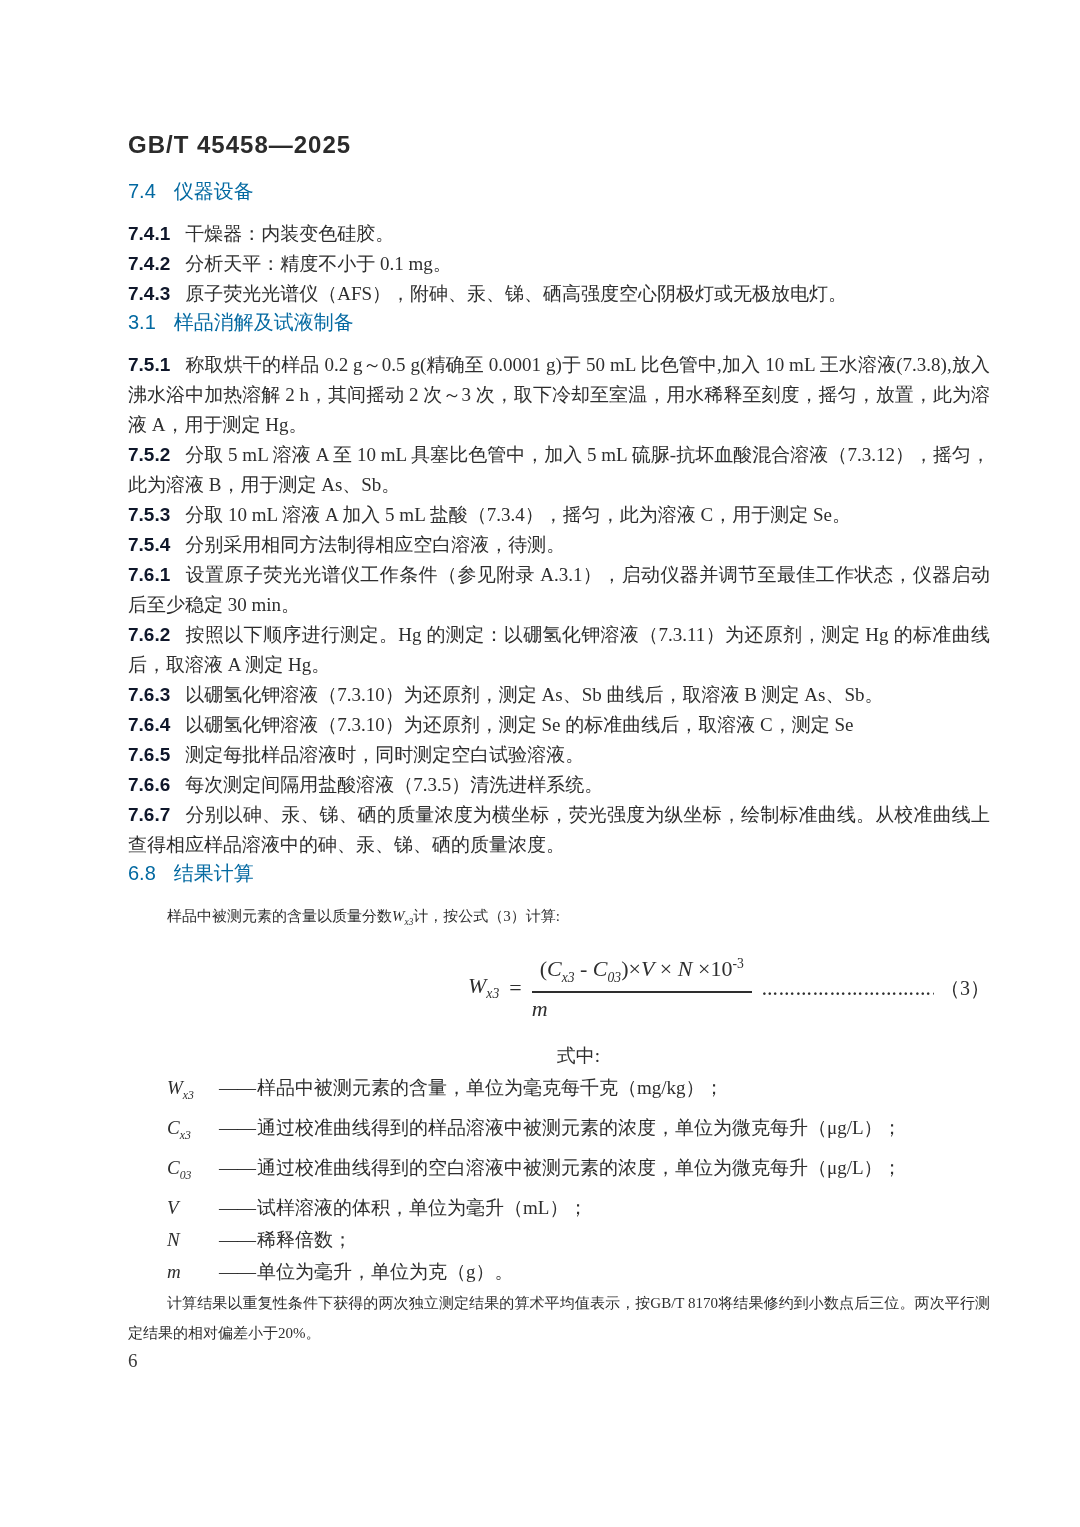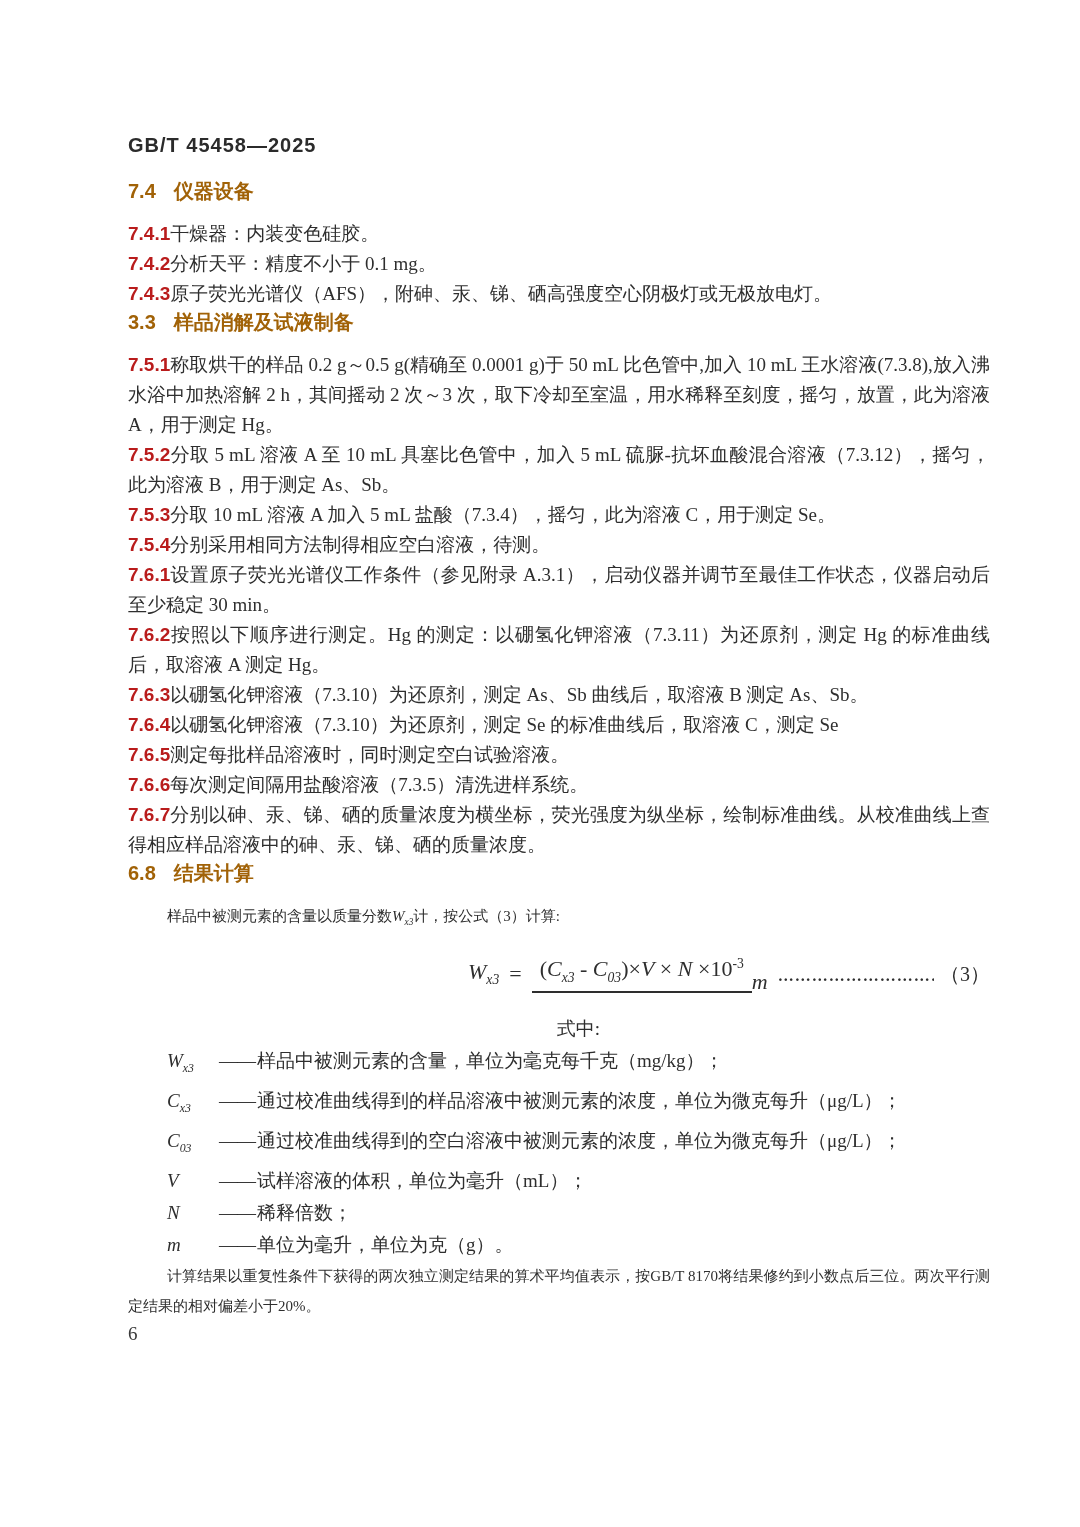--- a/index.html
+++ b/index.html
@@ -12,44 +12,45 @@
     overflow:hidden;
   }
   .content {
     position:absolute;
     left:128px; top:133px;
     width:862px;
   }
   .doc-code {
     font-family:"Liberation Sans", sans-serif;
     font-weight:bold;
-    font-size:20px;
+    font-size:24px;
     letter-spacing:1px;
     color:#2b2b2b;
     line-height:24px;
   }
   .sec-h {
     margin:0 0 15px 0;
     font-family:"Liberation Sans", sans-serif;
-    font-weight:bold;
+    font-weight:normal;
     font-size:20px;
     line-height:26px;
-    color:#a16207;
+    color:#0369a1;
   }
   .sec-h .sec-num { margin-right:18px; }
   .clause {
     margin:0;
     font-size:19px;
     line-height:30px;
     text-align:justify;
   }
   .c-num {
     font-family:"Liberation Sans", sans-serif;
     font-weight:bold;
-    color:#b91c1c;
+    color:#0f172a;
+    margin-right:15px;
     white-space:nowrap;
   }
   .para-indent {
     margin:0;
     font-size:15px;
     line-height:30px;
     text-align:justify;
     text-indent:39px;
   }
   .var { font-style:italic; }
@@ -63,22 +64,22 @@
     margin:18px 0 20px 0;
     padding-left:340px;
     font-size:22px;
     line-height:1;
     color:#2e2e2e;
   }
   .f-lhs { white-space:nowrap; }
   .f-eq { margin:0 10px; }
   .fraction {
     display:inline-flex;
-    flex-direction:row;
-    align-items:flex-end;
+    flex-direction:column;
+    align-items:flex-start;
     text-align:center;
   }
   .numer {
     border-bottom:2px solid #2e2e2e;
     padding:2px 8px 7px 8px;
     white-space:nowrap;
   }
   .denom { padding-top:5px; }
   .f-dots {
     flex:1;
@@ -129,21 +130,21 @@
       <span class="c-num">7.4.1</span><span class="c-text">干燥器：内装变色硅胶。</span>
     </p>
     <p class="clause">
       <span class="c-num">7.4.2</span><span class="c-text">分析天平：精度不小于 0.1 mg。</span>
     </p>
     <p class="clause">
       <span class="c-num">7.4.3</span><span class="c-text">原子荧光光谱仪（AFS），附砷、汞、锑、硒高强度空心阴极灯或无极放电灯。</span>
     </p>
 
     <h3 class="sec-h">
-      <span class="sec-num">3.3</span><span class="sec-title">样品消解及试液制备</span>
+      <span class="sec-num">3.1</span><span class="sec-title">样品消解及试液制备</span>
     </h3>
     <p class="clause">
       <span class="c-num">7.5.1</span><span class="c-text">称取烘干的样品 0.2 g～0.5 g(精确至 0.0001 g)于 50 mL 比色管中,加入 10 mL 王水溶液(7.3.8),放入沸水浴中加热溶解 2 h，其间摇动 2 次～3 次，取下冷却至室温，用水稀释至刻度，摇匀，放置，此为溶液 A，用于测定 Hg。</span>
     </p>
     <p class="clause">
       <span class="c-num">7.5.2</span><span class="c-text">分取 5 mL 溶液 A 至 10 mL 具塞比色管中，加入 5 mL 硫脲-抗坏血酸混合溶液（7.3.12），摇匀，此为溶液 B，用于测定 As、Sb。</span>
     </p>
     <p class="clause">
       <span class="c-num">7.5.3</span><span class="c-text">分取 10 mL 溶液 A 加入 5 mL 盐酸（7.3.4），摇匀，此为溶液 C，用于测定 Se。</span>
     </p>

